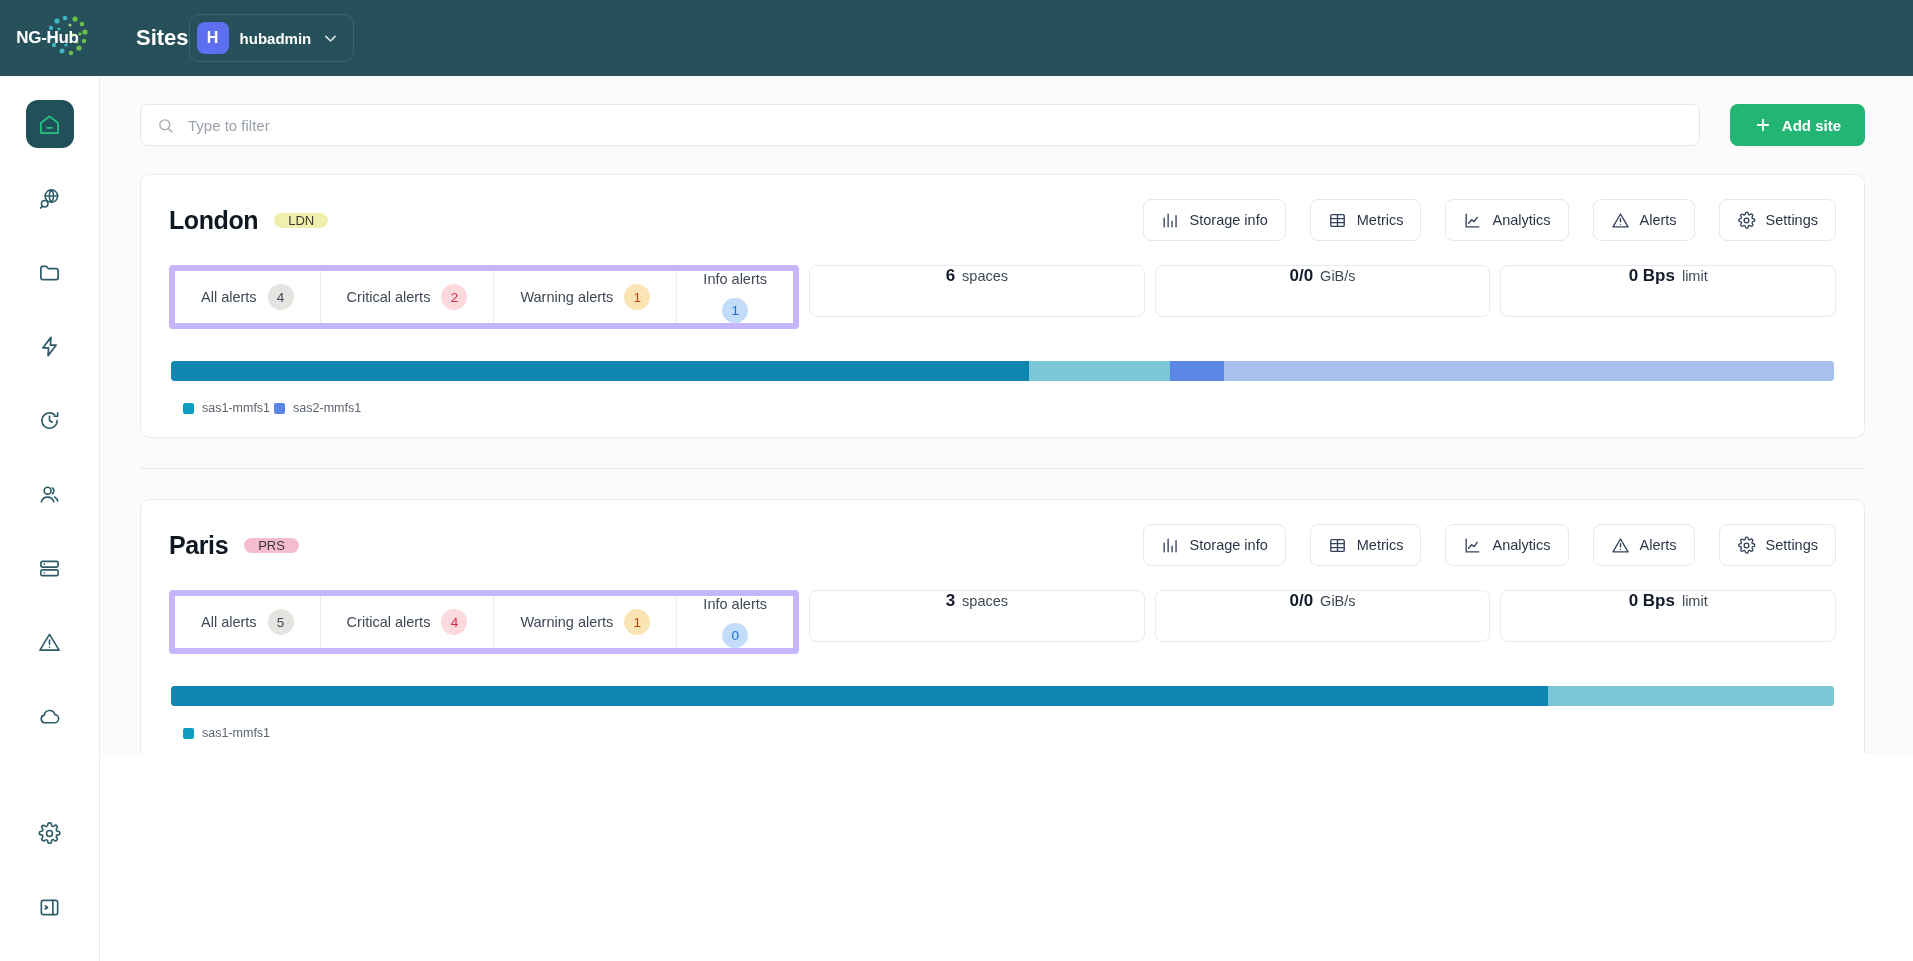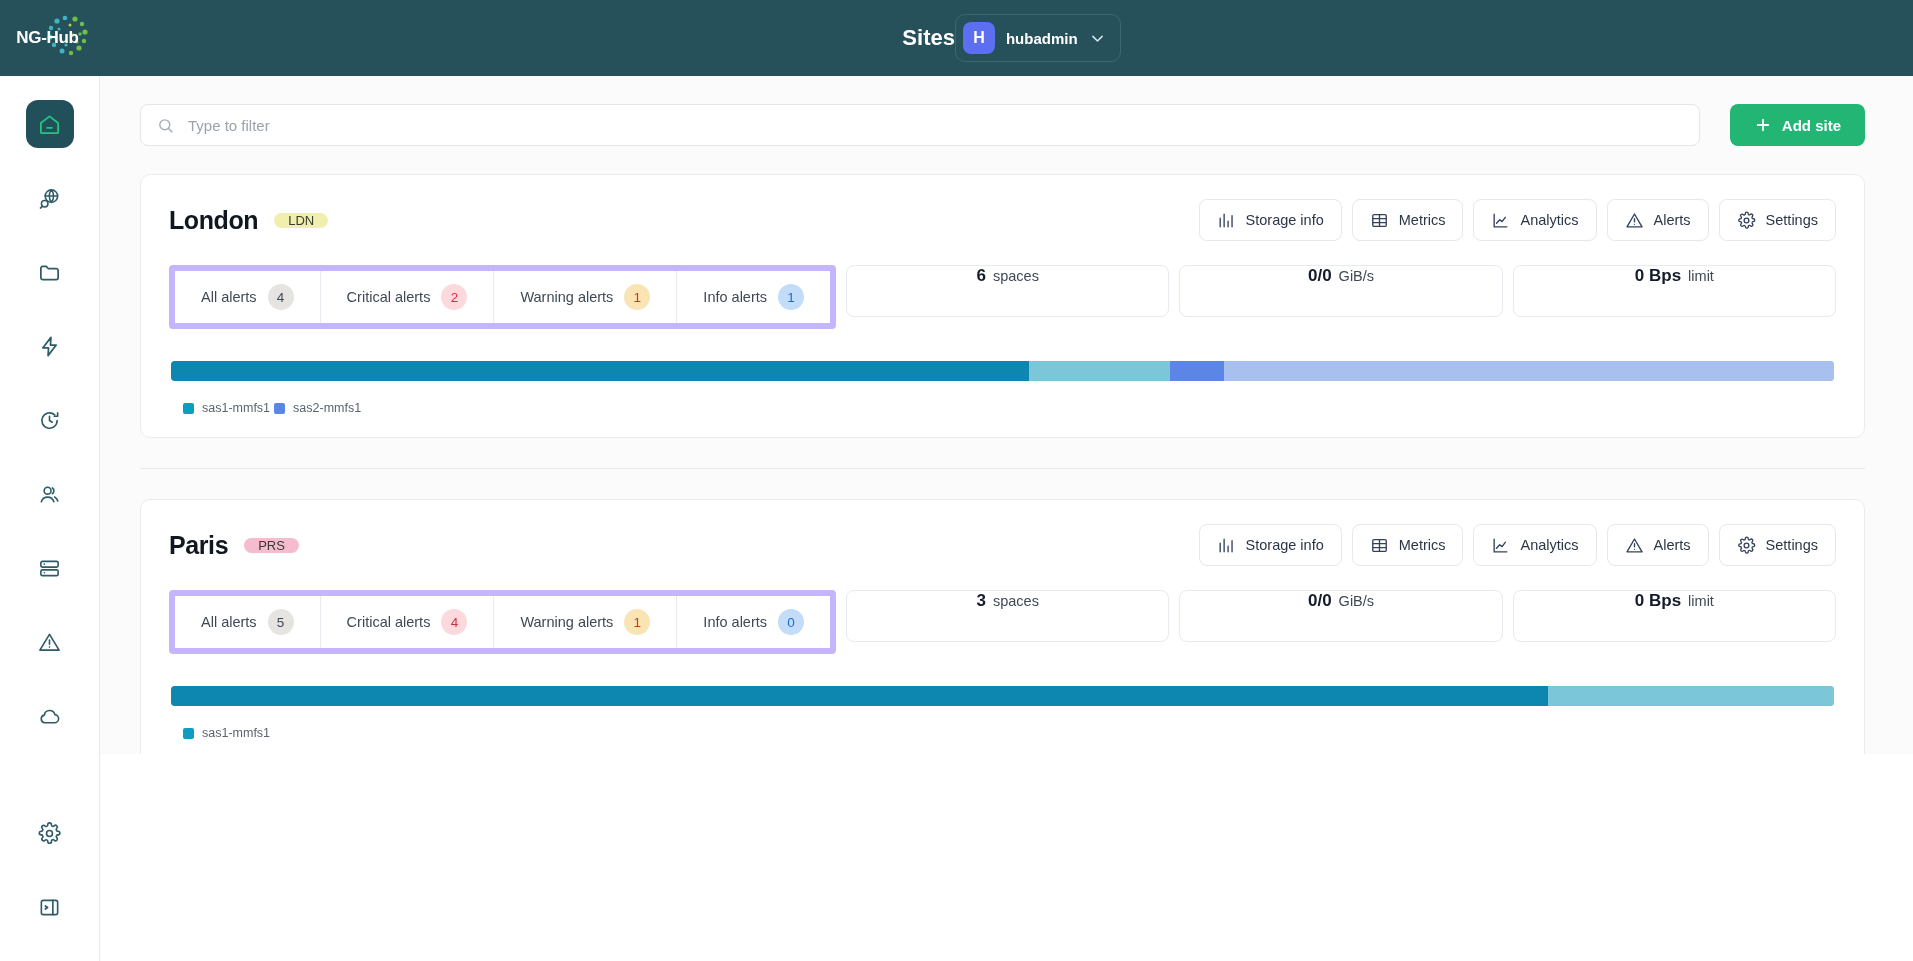--- a/index.html
+++ b/index.html
@@ -39,21 +39,21 @@
   }
   .nav-item.active { background: #21505b; color: #26c281; }
   .nav-bottom { display: flex; flex-direction: column; align-items: center; padding-bottom: 30px; }
   .nav-bottom .nav-item { margin-bottom: 26px; }
   .nav-bottom .nav-item:last-child { margin-bottom: 0; }
 
   
   .main { flex: 1 1 auto; display: flex; flex-direction: column; min-width: 0; }
   .topbar {
     height: 76px; background: #26505a; display: flex; align-items: center;
-    padding: 0 26px 0 36px; flex: 0 0 76px; justify-content: center;
+    padding: 0 26px 0 36px; flex: 0 0 76px; justify-content: flex-start;
   }
   .page-title { color: #ffffff; font-size: 22px; font-weight: 700; }
   .user-menu {
     display: flex; align-items: center; gap: 11px;
     border: 1px solid #3d6671; border-radius: 10px;
     padding: 7px 14px 7px 7px; cursor: pointer;
   }
   .avatar {
     width: 32px; height: 32px; border-radius: 8px; background: #5b6ff0;
     color: #ffffff; font-size: 16px; font-weight: 700;
@@ -90,38 +90,38 @@
   .site-card {
     background: #ffffff; border: 1px solid #e9ecef; border-radius: 10px;
     padding: 24px 28px 22px 28px; margin-bottom: 30px;
   }
   .site-head { display: flex; align-items: center; justify-content: space-between; margin-bottom: 24px; }
   .site-name-wrap { display: flex; align-items: center; gap: 16px; }
   .site-name { font-size: 25px; font-weight: 700; color: #0f1720; letter-spacing: -0.4px; }
   .site-badge {
     font-size: 13px; font-weight: 500; padding: 0 14px; border-radius: 20px; color: #3a3a32;
   }
-  .site-actions { display: flex; gap: 10px; }
+  .site-actions { display: flex; gap: 24px; }
   .act-btn {
     height: 42px; background: #ffffff; border: 1px solid #e5e8ec; border-radius: 8px;
     display: flex; align-items: center; gap: 10px; padding: 0 17px; cursor: pointer;
     font-size: 14.5px; color: #2b3648; font-family: "Liberation Sans", sans-serif;
   }
   .act-btn .ic { color: #33415c; display: flex; }
 
   
   .stats-row { display: flex; gap: 10px; margin-bottom: 32px; }
   .alerts-group {
     display: flex; flex: 0 0 auto; border: 6px solid #c4b5fd; border-radius: 4px; overflow: hidden;
   }
   .alert-cell {
     height: 52px; display: flex; align-items: center; justify-content: center; gap: 11px;
     padding: 0 26px; border-right: 1px solid #e7eaee; cursor: pointer;
   }
-  .alert-cell:last-child { border-right: 0; }
+  .alert-cell:last-child { border-right: 0; flex-direction: column; }
   .alert-label { font-size: 14.5px; color: #3f4956; }
   .alert-pill {
     min-width: 26px; height: 26px; border-radius: 13px; font-size: 13.5px;
     display: flex; align-items: center; justify-content: center; padding: 0 8px; font-weight: 500;
   }
   .metric-cell {
     height: 52px; border: 1px solid #e7eaee; border-radius: 8px;
     display: flex; align-items: baseline; justify-content: center; gap: 7px;
     flex: 1 1 0; cursor: pointer;
   }

